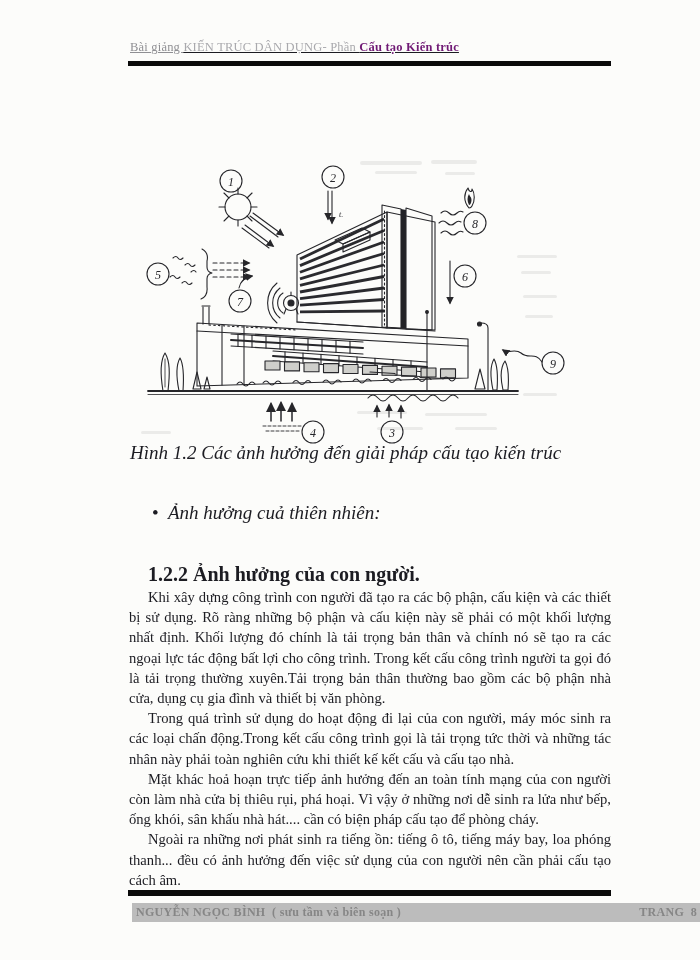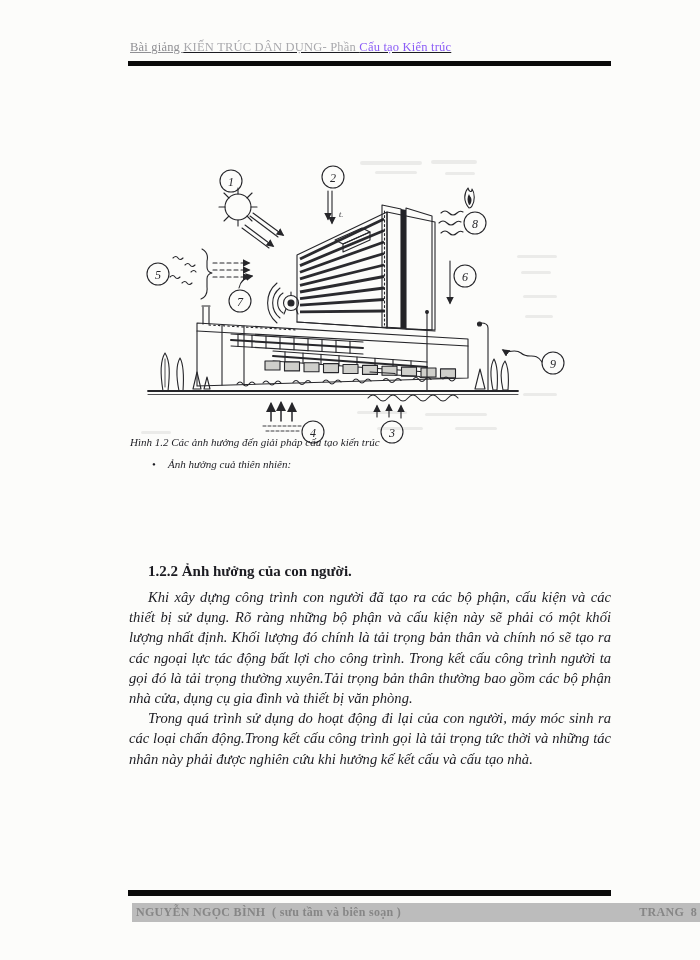--- a/index.html
+++ b/index.html
@@ -7,40 +7,40 @@
     position:relative;width:700px;height:960px;background:#fcfcfa;
     font-family:"Liberation Serif", serif;color:#1c1c22;overflow:hidden;
   }
   
   .header{
     position:absolute;left:130px;top:40px;font-size:12.5px;letter-spacing:.2px;
     text-decoration:underline;white-space:pre;
   }
   .header .h-prefix{color:#8f8f93;text-decoration:underline;}
   .header .h-mid{color:#a9a9ad;}
-  .header .h-emph{color:#8b5cf6;font-weight:normal;}
+  .header .h-emph{color:#701a75;font-weight:bold;}
   .rule{position:absolute;left:128px;width:483px;background:#0a0a0a;}
   .rule.top{top:61px;height:5px;}
   .rule.bottom{top:890px;height:6px;}
   
   .figure{position:absolute;left:125px;top:155px;width:440px;height:292px;}
   .figure svg{display:block;}
   
-  .caption-block{position:absolute;left:130px;top:431px;width:482px;font-style:italic;font-size:11px;}
+  .caption-block{position:absolute;left:130px;top:442px;width:482px;font-style:italic;font-size:19px;}
   .cap-line{height:22px;line-height:22px;white-space:pre;}
-  .bullet-line{height:22px;line-height:22px;padding-left:22px;}
+  .bullet-line{height:22px;line-height:22px;padding-left:22px;margin-top:38px;}
   .bullet-line .dot{display:inline-block;width:16px;font-style:normal;}
   .legend-line{height:22px;line-height:22px;padding-left:18px;white-space:pre;}
   
-  .section-heading{position:absolute;left:148px;top:563px;font-size:15px;font-weight:bold;}
+  .section-heading{position:absolute;left:148px;top:563px;font-size:20px;font-weight:bold;}
   .body-text{
     position:absolute;left:129px;top:587px;width:482px;
     font-size:14.6px;line-height:20.2px;text-align:justify;
   }
-  .body-text p{margin:0;text-indent:19px;font-style:italic;}
+  .body-text p{margin:0;text-indent:19px;}
   
   .footer-bar{
     position:absolute;left:132px;top:903px;width:570px;height:19px;background:#bcbcbc;
     display:flex;justify-content:space-between;align-items:center;
     padding:0 5px 0 4px;box-sizing:border-box;
     font-weight:bold;font-size:12px;color:#868686;letter-spacing:.3px;
   }
   .footer-bar span{white-space:pre;}
   
   .fig-stroke{stroke:#26262a;fill:none;stroke-width:1.1;stroke-linecap:round;stroke-linejoin:round;}
@@ -323,21 +323,23 @@
   </div>
 
   <div class="caption-block">
     <div class="cap-line">Hình 1.2 Các ảnh hưởng đến giải pháp cấu tạo kiến trúc</div>
     <div class="bullet-line"><span class="dot">•</span><span>Ảnh hưởng cuả thiên nhiên:</span></div>
   </div>
 
   <div class="section-heading">1.2.2 Ảnh hưởng của con người.</div>
   <div class="body-text">
     <p>Khi xây dựng công trình con người đã tạo ra các bộ phận, cấu kiện và các thiết bị sử dụng. Rõ ràng những bộ phận và cấu kiện này sẽ phải có một khối lượng nhất định. Khối lượng đó chính là tải trọng bản thân và chính nó sẽ tạo ra các ngoại lực tác động bất lợi cho công trình. Trong kết cấu công trình người ta gọi đó là tải trọng thường xuyên.Tải trọng bản thân thường bao gồm các bộ phận nhà cửa, dụng cụ gia đình và thiết bị văn phòng.</p>
-    <p>Trong quá trình sử dụng do hoạt động đi lại của con người, máy móc sinh ra các loại chấn động.Trong kết cấu công trình gọi là tải trọng tức thời và những tác nhân này phải được nghiên cứu khi hưởng kế kết cấu và cấu tạo nhà.</p>
+    <p>Trong quá trình sử dụng do hoạt động đi lại của con người, máy móc sinh ra các loại chấn động.Trong kết cấu công trình gọi là tải trọng tức thời và những tác nhân này phải toàn nghiên cứu khi thiết kế kết cấu và cấu tạo nhà.</p>
+    <p>Mặt khác hoả hoạn trực tiếp ảnh hưởng đến an toàn tính mạng của con người còn làm nhà cửa bị thiêu rụi, phá hoại. Vì vậy ở những nơi dễ sinh ra lửa như bếp, ống khói, sân khấu nhà hát.... cần có biện pháp cấu tạo để phòng cháy.</p>
+    <p>Ngoài ra những nơi phát sinh ra tiếng ồn: tiếng ô tô, tiếng máy bay, loa phóng thanh... đều có ảnh hưởng đến việc sử dụng của con người nên cần phải cấu tạo cách âm.</p>
   </div>
 
   <div class="rule bottom"></div>
   <div class="footer-bar">
     <span>NGUYỄN NGỌC BÌNH  ( sưu tầm và biên soạn )</span>
     <span>TRANG  8</span>
   </div>
 
 </div>
 

